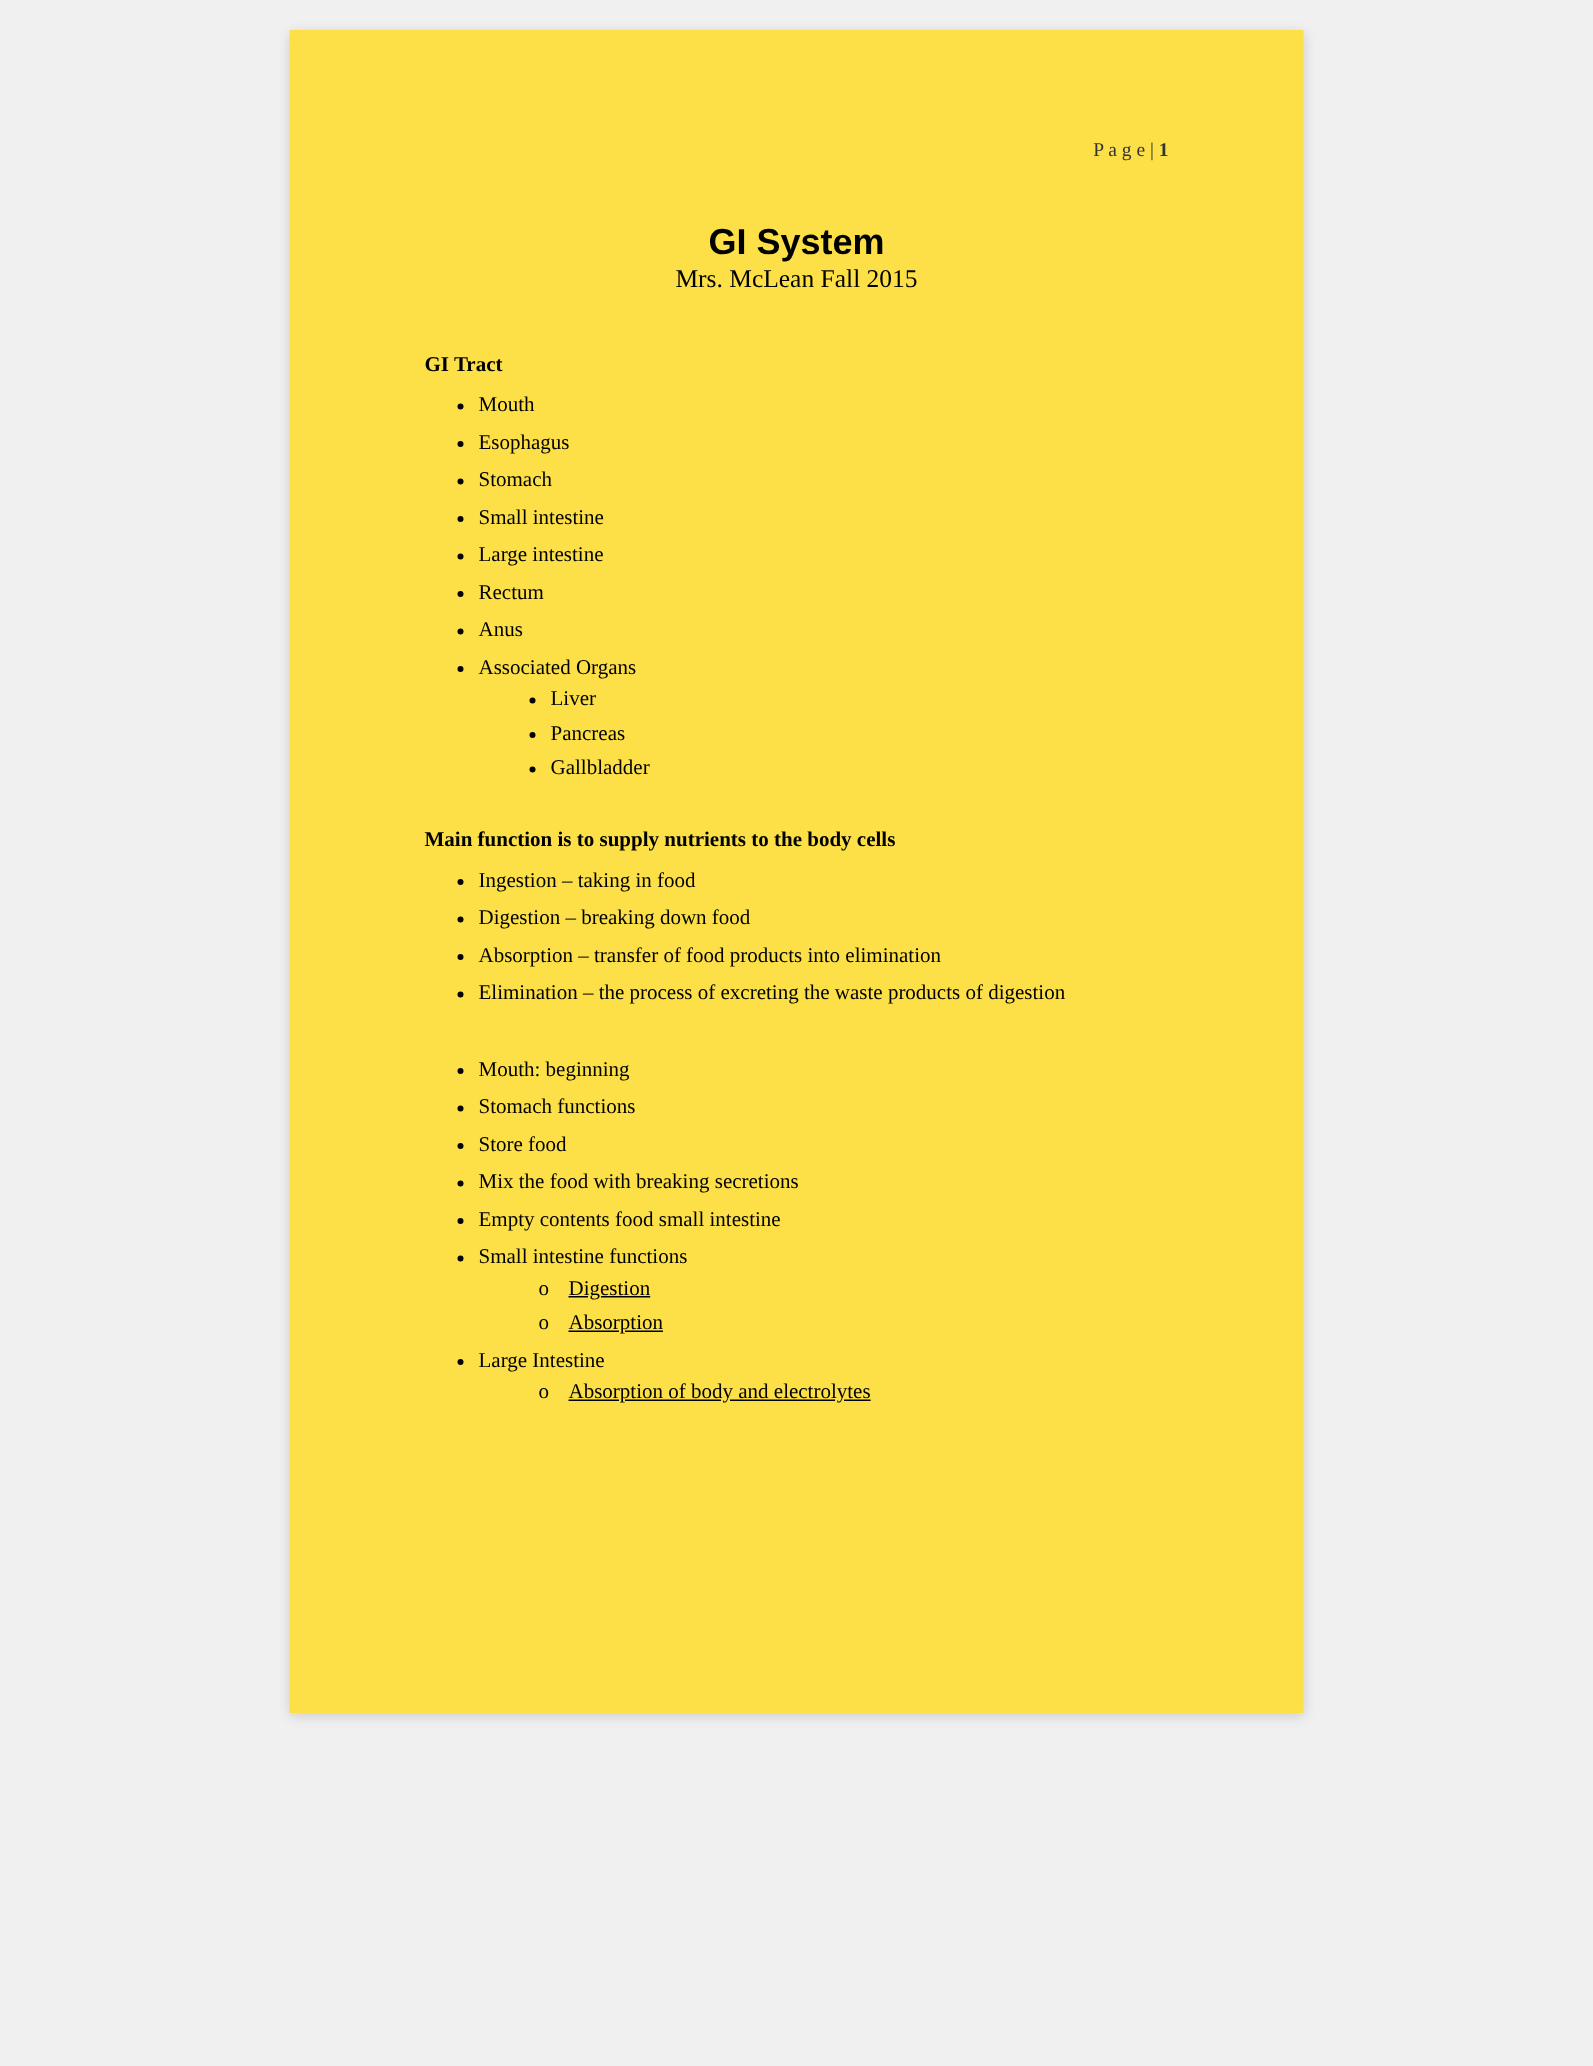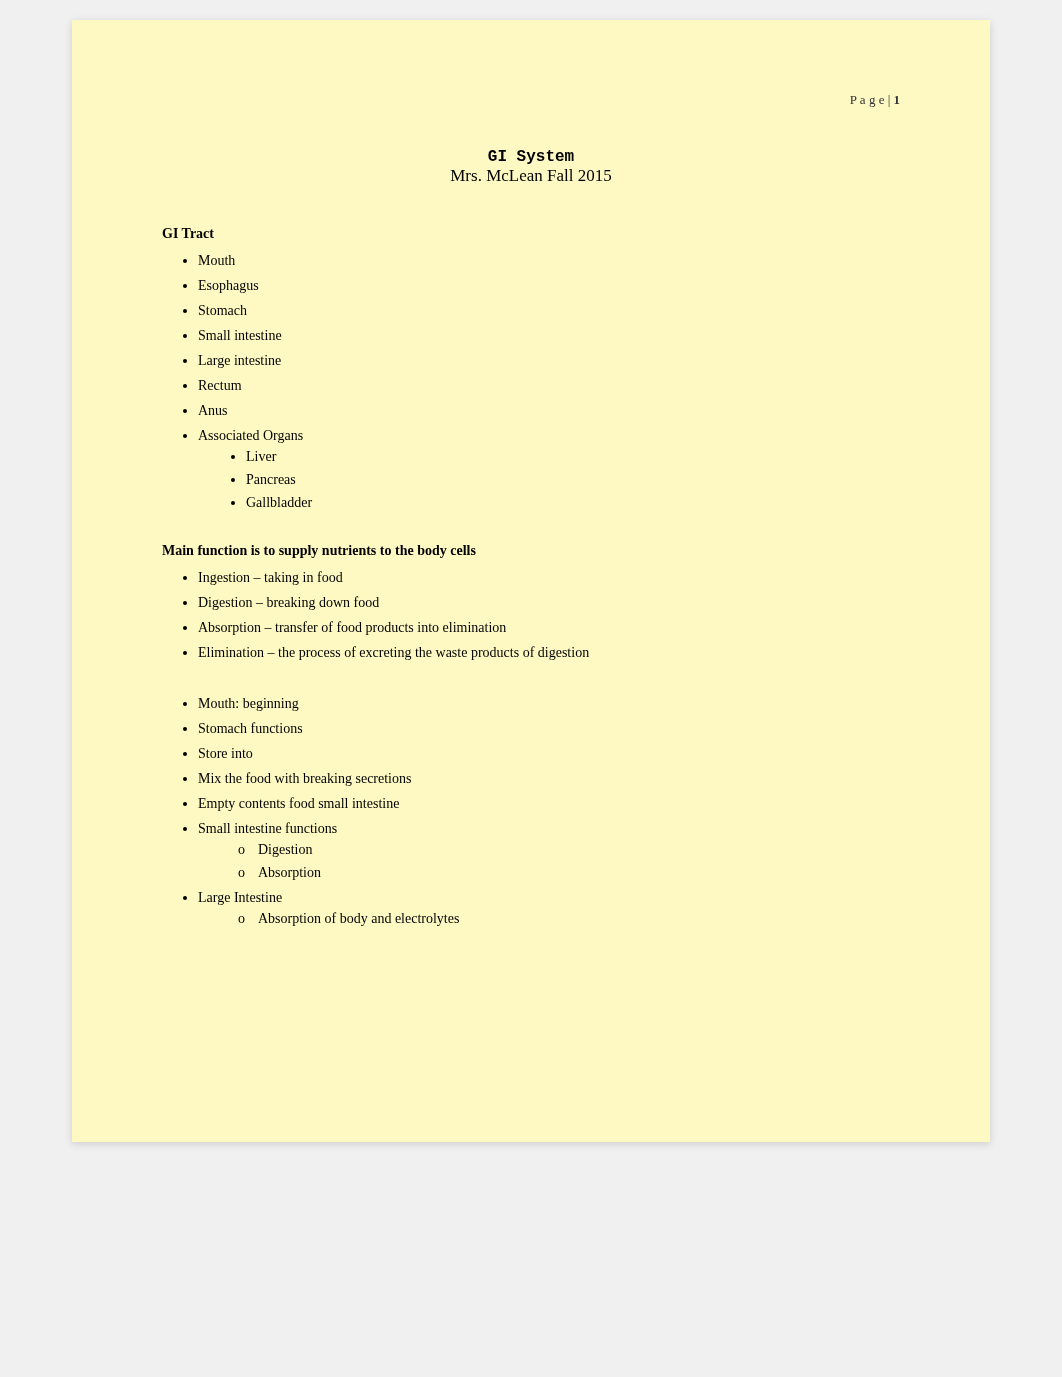--- a/index.html
+++ b/index.html
@@ -12,22 +12,22 @@
       background: #f0f0f0;
       display: flex;
       justify-content: center;
       align-items: flex-start;
       min-height: 100vh;
       padding: 20px;
       font-family: 'Times New Roman', Times, serif;
     }
 
     .page {
-      background: #fef9c3;
-      width: 918px;
+      background: #fde047;
+      width: 676px;
       min-height: 1122px;
       padding: 72px 90px 96px 90px;
       box-shadow: 0 2px 8px rgba(0,0,0,0.15);
       position: relative;
     }
 
     .page-header {
       display: flex;
       justify-content: flex-end;
       margin-bottom: 40px;
@@ -38,23 +38,23 @@
     .page-number {
       font-size: 13px;
     }
 
     .title-section {
       text-align: center;
       margin-bottom: 40px;
     }
 
     .title-section h1 {
-      font-size: 16px;
+      font-size: 24px;
       font-weight: bold;
-      font-family: Liberation Mono, monospace;
+      font-family: Liberation Sans, sans-serif;
     }
 
     .title-section p {
       font-size: 17px;
       font-family: 'Times New Roman', Times, serif;
     }
 
     .section {
       margin-bottom: 30px;
     }
@@ -95,20 +95,21 @@
       padding-left: 40px;
       font-size: 14px;
       font-family: 'Times New Roman', Times, serif;
     }
 
     ul.level3 > li {
       margin-bottom: 2px;
       line-height: 1.5;
       position: relative;
       padding-left: 20px;
+      text-decoration: underline;
     }
 
     ul.level3 > li::before {
       content: 'o';
       position: absolute;
       left: 0;
       font-family: 'Times New Roman', Times, serif;
     }
 
   </style>
@@ -155,21 +156,21 @@
       <li>Digestion – breaking down food</li>
       <li>Absorption – transfer of food products into elimination</li>
       <li>Elimination – the process of excreting the waste products of digestion</li>
     </ul>
   </div>
 
   <div class="section">
     <ul class="level1">
       <li>Mouth: beginning</li>
       <li>Stomach functions</li>
-      <li>Store into</li>
+      <li>Store food</li>
       <li>Mix the food with breaking secretions</li>
       <li>Empty contents food small intestine</li>
       <li>
         <span>Small intestine functions</span>
         <ul class="level3">
           <li>Digestion</li>
           <li>Absorption</li>
         </ul>
       </li>
       <li>

